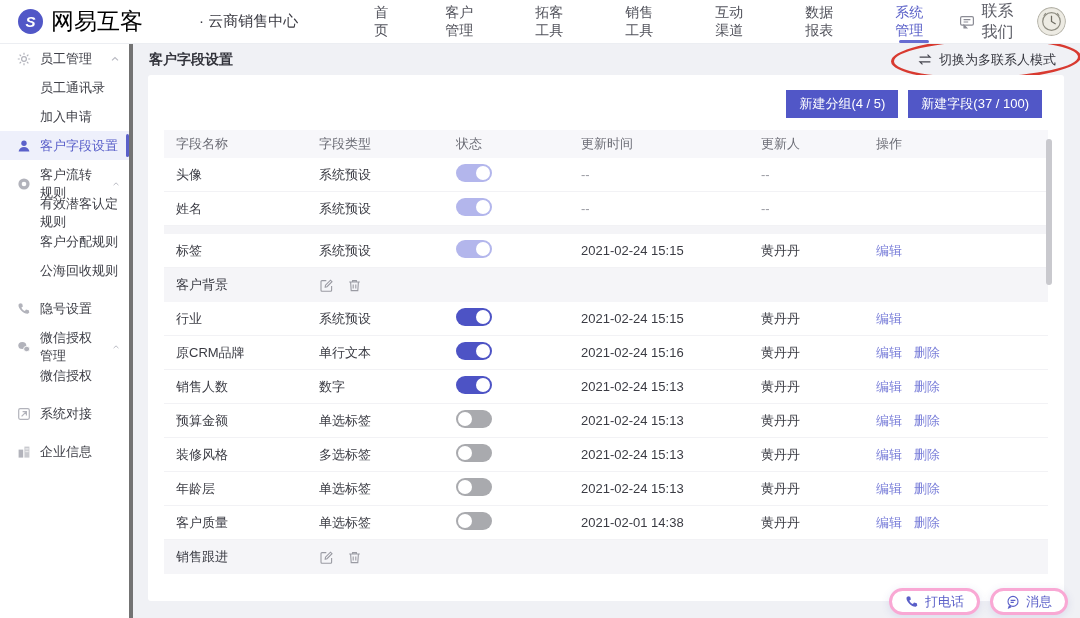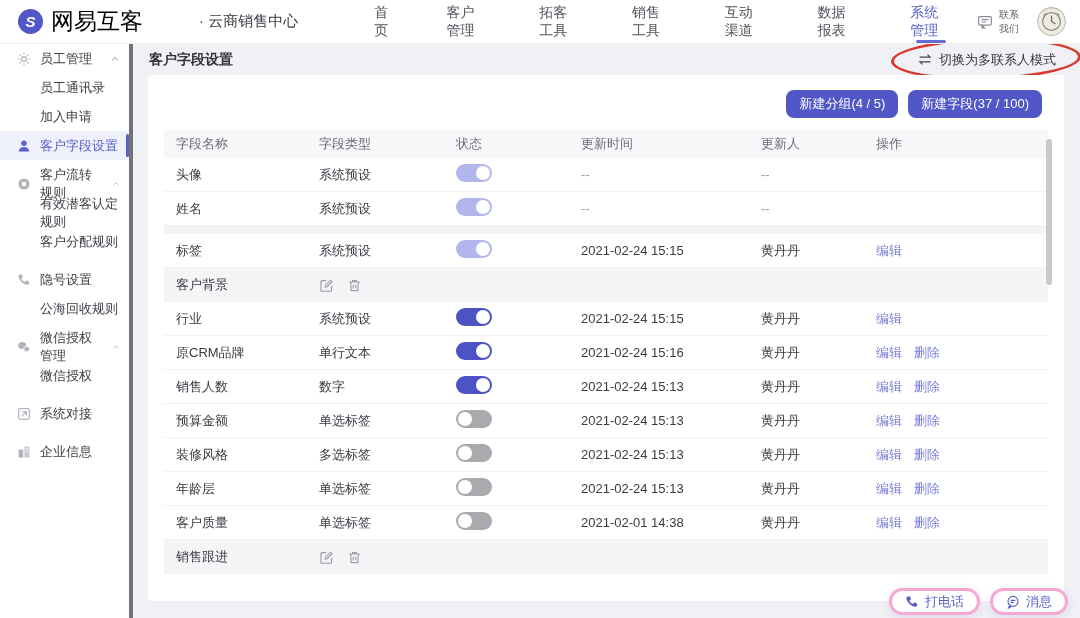--- a/index.html
+++ b/index.html
@@ -15,21 +15,21 @@
   .navbar{height:44px;display:flex;align-items:center;background:#fff;border-bottom:1px solid #eceef2;position:relative;z-index:5;}
   .brand{display:flex;align-items:center;gap:8px;padding-left:18px;flex-shrink:0;}
   .logo{width:25px;height:25px;border-radius:50%;background:var(--accent);color:#fff;display:flex;align-items:center;justify-content:center;font-weight:bold;font-size:15px;font-style:italic;}
   .brand-name{font-size:23px;font-weight:normal;color:#000000;}
   .brand-suffix{font-size:15px;color:#3a3a42;margin-left:48px;}
   .nav-items{display:flex;margin-left:50px;height:100%;}
   .nav-item{padding:0 26px;display:flex;align-items:center;font-size:14px;color:#51525b;cursor:pointer;position:relative;}
   .nav-item.active{color:var(--nav-active);}
   .nav-item.active::after{content:"";position:absolute;bottom:0;left:50%;transform:translateX(-50%);width:30px;height:3px;background:#676cd1;border-radius:2px;}
   .nav-right{margin-left:auto;display:flex;align-items:center;gap:12px;padding-right:14px;}
-  .contact{display:flex;align-items:center;gap:6px;font-size:10px;color:#5c5d66;cursor:pointer;}
+  .contact{display:flex;align-items:center;gap:6px;font-size:16px;color:#5c5d66;cursor:pointer;}
   .contact .nicon{width:16px;height:16px;color:#8b8c95;display:inline-flex;}
   .avatar{width:29px;height:29px;border-radius:50%;overflow:hidden;cursor:pointer;flex-shrink:0;}
   .avatar svg{display:block;}
 
   
   .layout{display:flex;height:574px;}
   .sidebar{width:133px;background:#fff;border-right:4px solid #737373;flex-shrink:0;overflow:hidden;}
   .side-item{height:29px;display:flex;align-items:center;font-size:13px;color:#3d3e46;padding-left:17px;gap:9px;cursor:pointer;position:relative;}
   .side-item.sub{padding-left:40px;}
   .side-item.gap{margin-top:9px;}
@@ -44,21 +44,21 @@
   .page-header{height:31px;display:flex;align-items:center;justify-content:space-between;padding:0 16px;}
   .page-title{font-size:14px;font-weight:bold;color:#33343c;}
   .mode-switch{display:flex;align-items:center;gap:6px;font-size:13px;color:#33343c;cursor:pointer;position:relative;margin-right:8px;}
   .swap-icon{width:16px;height:13px;color:#44454e;display:inline-flex;}
   .swap-icon svg{width:100%;height:100%;}
   .ellipse{position:absolute;left:-26px;top:-13px;width:190px;height:42px;border:3px solid var(--annot);border-radius:50%;transform:rotate(-1.5deg);pointer-events:none;}
 
   
   .card{position:absolute;left:15px;right:16px;top:31px;bottom:17px;background:#fff;border-radius:3px;}
   .card-actions{display:flex;justify-content:flex-end;gap:10px;padding:15px 22px 12px;}
-  .btn{height:28px;background:var(--accent);color:#fff;font-size:13px;border:none;border-radius:8px;padding:0 13px;cursor:pointer;font-family:inherit;}
+  .btn{height:28px;background:var(--accent);color:#fff;font-size:13px;border:none;border-radius:0;padding:0 13px;cursor:pointer;font-family:inherit;}
   .table{margin:0 16px;position:relative;}
   .t-head{display:flex;height:28px;align-items:center;background:#f7f7fa;color:#6b6c75;font-size:13px;padding:0 12px;}
   .row{display:flex;height:34px;align-items:center;font-size:13px;color:#3a3b43;border-bottom:1px solid #f2f2f5;padding:0 12px;}
   .row.group-row{background:#f5f5f8;border-bottom:none;}
   .row.divider{height:8px;background:#f4f4f7;border-bottom:none;padding:0;}
   .cell{flex-shrink:0;}
   .cell-name{width:143px;}
   .cell-type{width:137px;}
   .cell-status{width:125px;}
   .cell-updated{width:180px;}
@@ -173,30 +173,30 @@
               <path d="M2 6.4L5 3.6l3 2.8"></path>
             </svg>
           </span>
         </div>
         <div class="side-item sub">
           <span>有效潜客认定规则</span>
         </div>
         <div class="side-item sub">
           <span>客户分配规则</span>
         </div>
+        <div class="side-item sub">
+          <span>公海回收规则</span>
+        </div>
         <div class="side-item gap">
           <span class="sicon">
             <svg viewBox="0 0 14 14" fill="currentColor">
               <path d="M3 1.2l2.2.5.7 2.8-1.5 1.1c.6 1.6 1.9 2.9 3.5 3.5l1.1-1.5 2.8.7.5 2.2-1.5 1.3c-3.6.4-9.9-4.6-9.3-9.2z"></path>
             </svg>
           </span>
           <span>隐号设置</span>
-        </div>
-        <div class="side-item sub">
-          <span>公海回收规则</span>
         </div>
         <div class="side-item gap">
           <span class="sicon">
             <svg viewBox="0 0 14 14" fill="currentColor">
               <ellipse cx="5.3" cy="5.6" rx="4" ry="3.5"></ellipse>
               <ellipse cx="9.7" cy="9" rx="3.1" ry="2.7" stroke="#fff" stroke-width="0.9"></ellipse>
             </svg>
           </span>
           <span>微信授权管理</span>
           <span class="chev">

